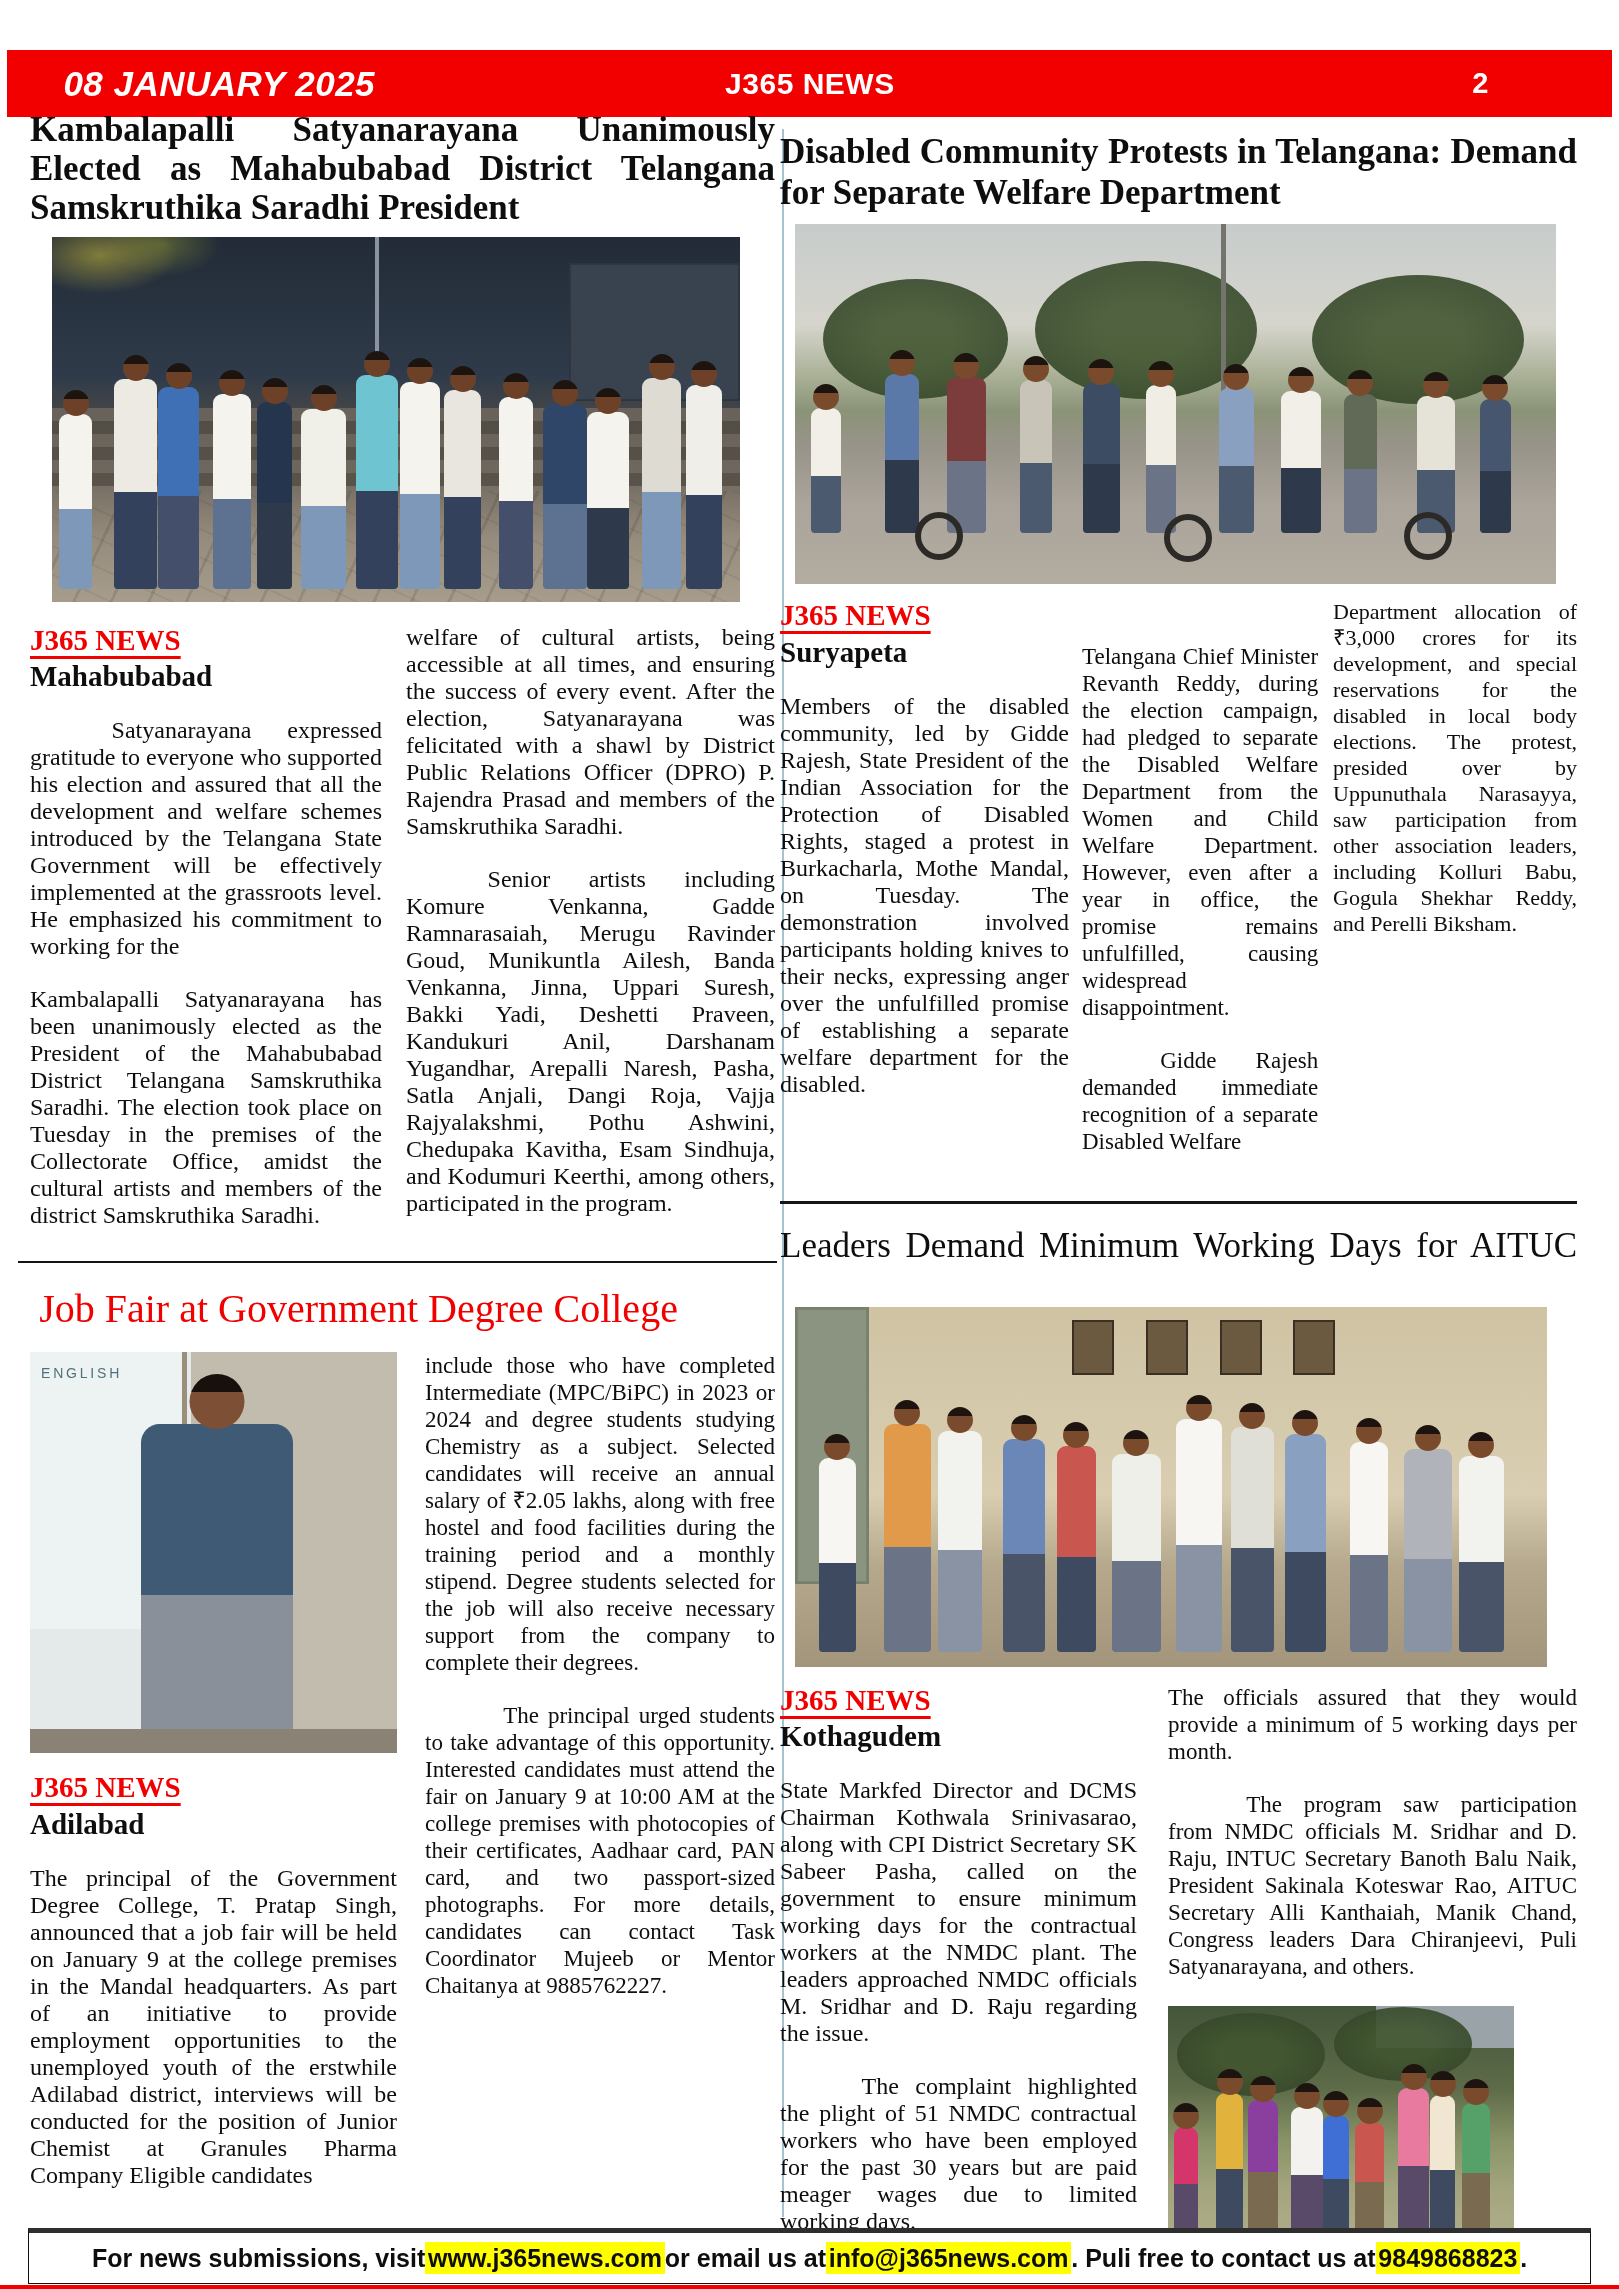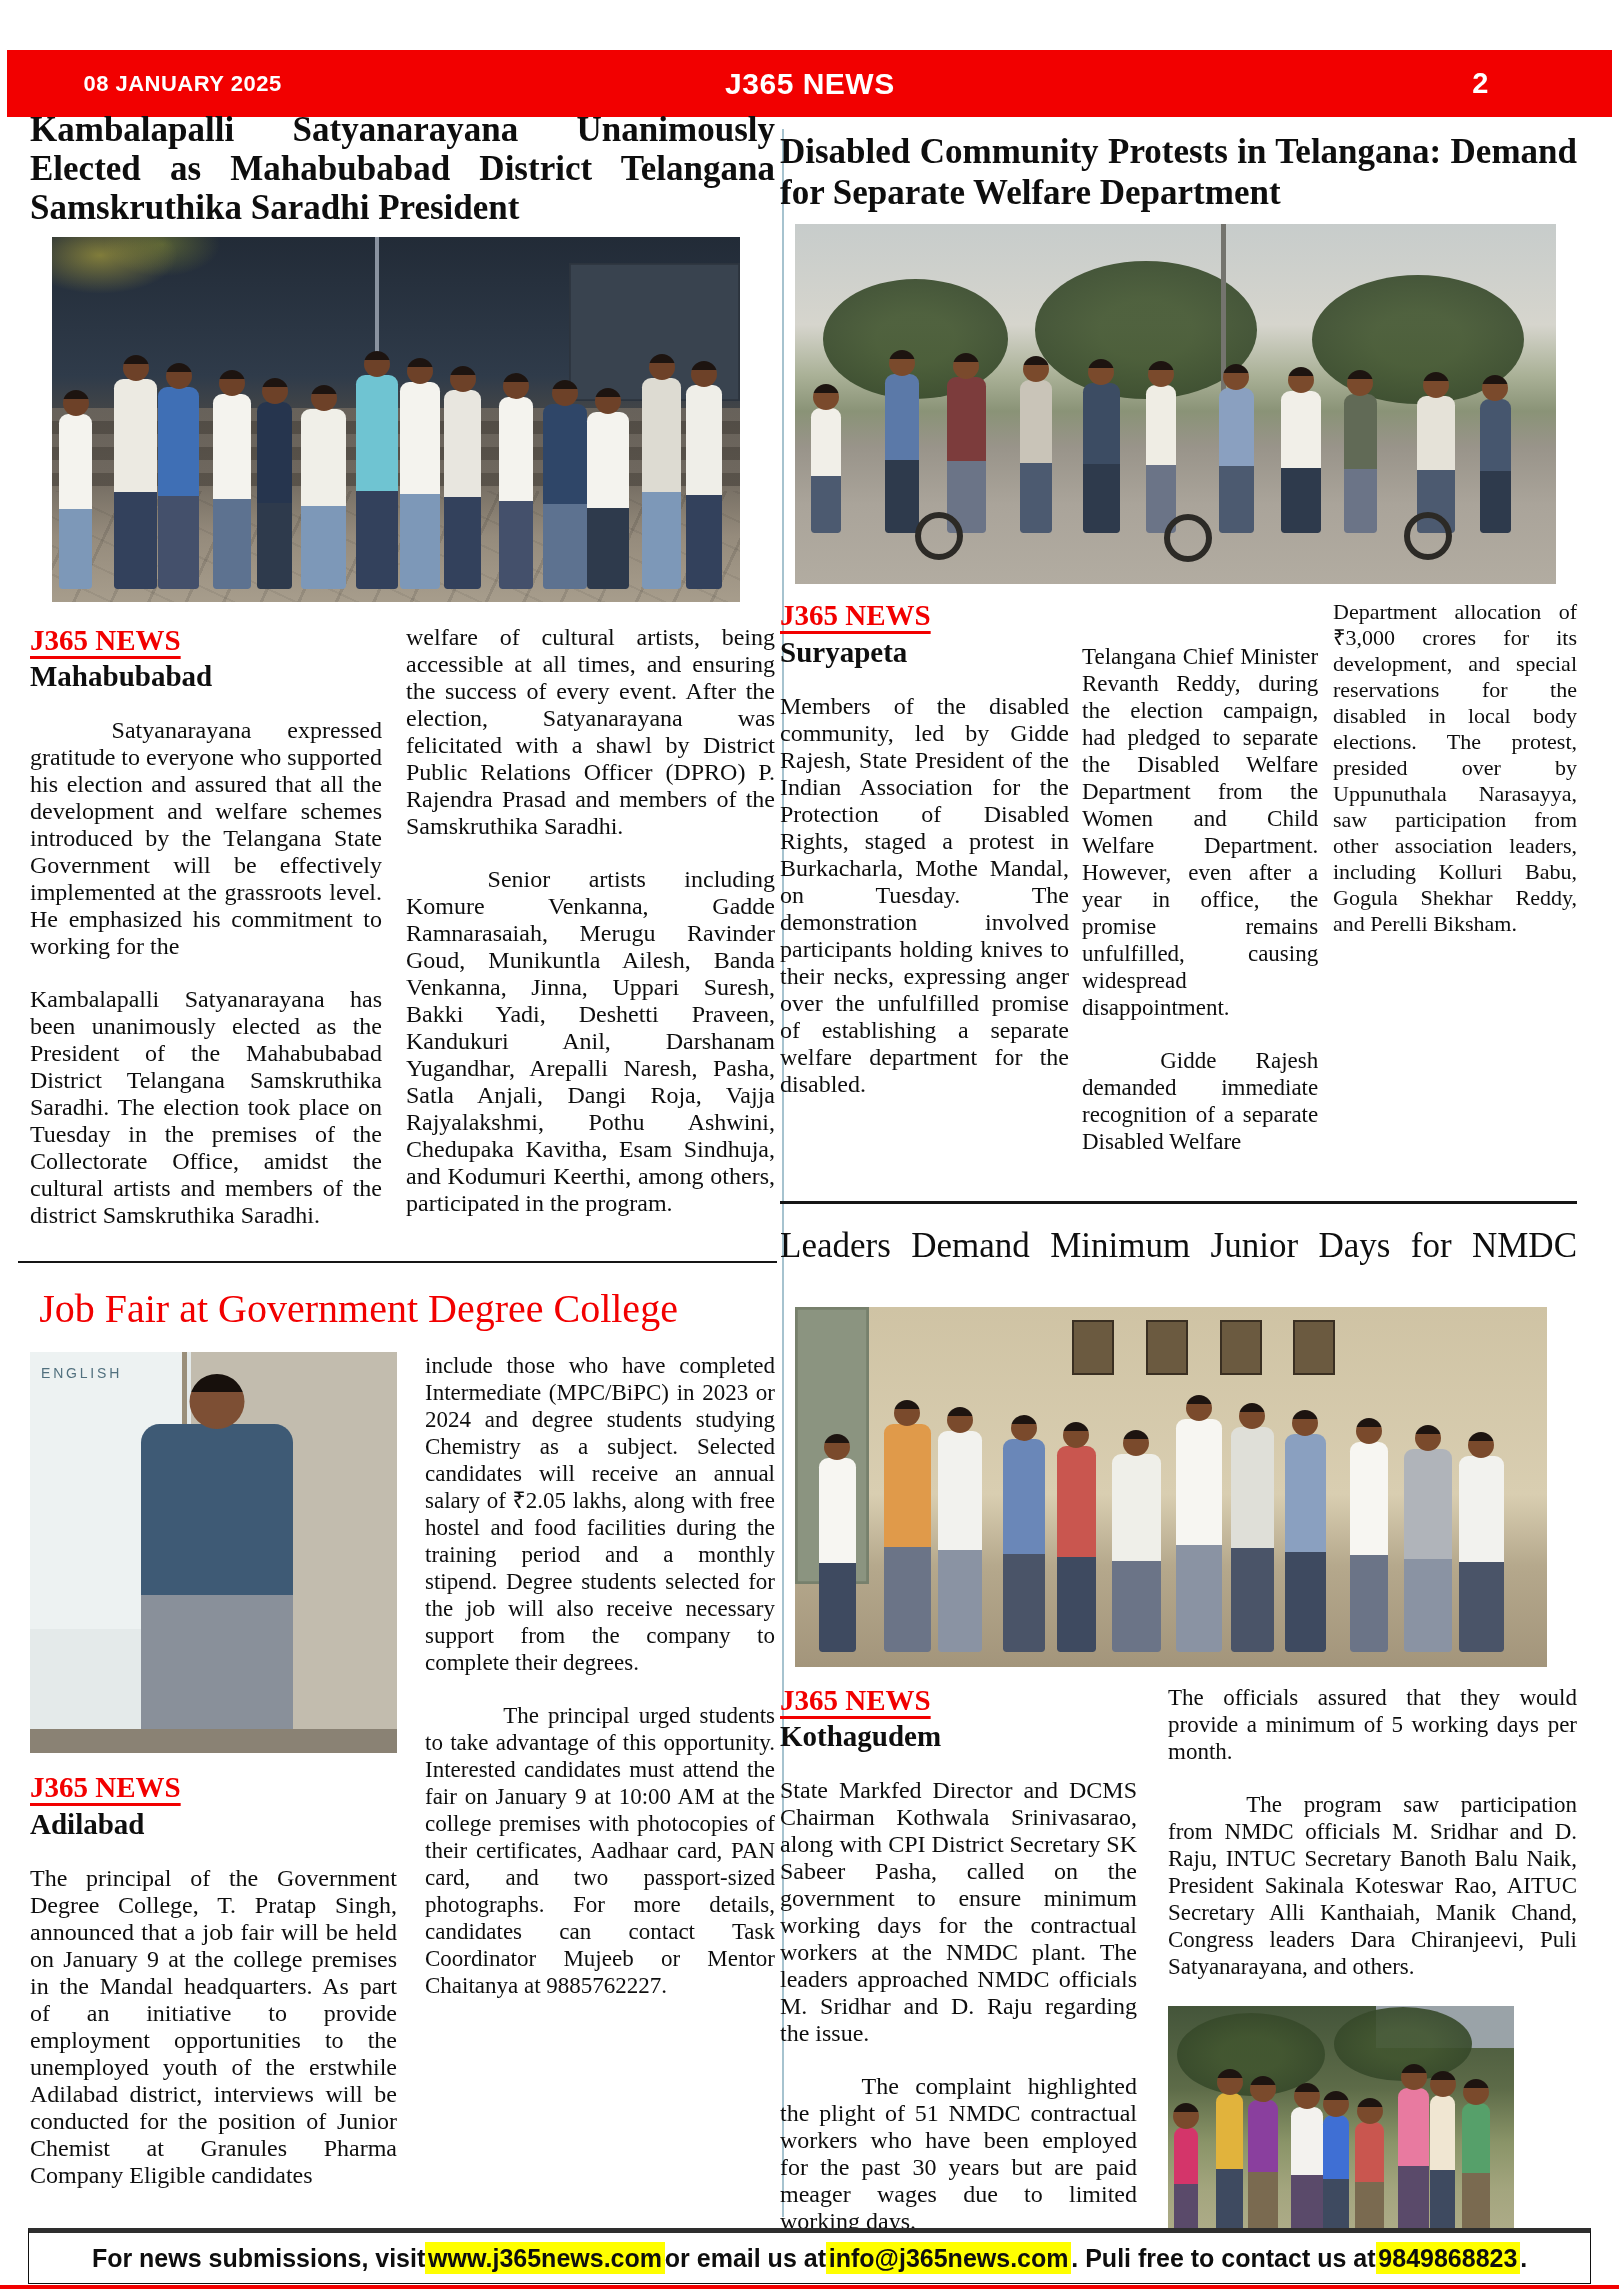--- a/index.html
+++ b/index.html
@@ -10,21 +10,21 @@
   }
   *{box-sizing:border-box;}
   html,body{margin:0;padding:0;background:#fff;}
   #page{position:relative;width:1620px;height:2290px;background:#fff;overflow:hidden;
         font-family:"Liberation Serif", serif;color:var(--ink);}
 
   
   .header-bar{position:absolute;left:7.4px;top:50px;width:1605px;height:67px;background:var(--red);
     color:#fff;font-family:"Liberation Sans", sans-serif;font-weight:bold;
     display:grid;grid-template-columns:1fr auto 1fr;align-items:center;}
-  .h-date{font-size:22px;padding-left:76px;letter-spacing:0.5px;}
+  .h-date{font-size:35px;padding-left:56px;letter-spacing:0.5px;font-style:italic;}
   .h-title{font-size:30px;letter-spacing:0.5px;}
   .h-page{font-size:29px;justify-self:end;padding-right:124px;}
 
   
   .v-divider{position:absolute;left:782px;top:129px;width:1.8px;height:2088px;background:var(--divider);}
   .col-left{position:absolute;left:30px;top:110px;width:745px;}
   .col-right{position:absolute;left:780px;top:132px;width:797px;}
 
   h1,h2{margin:0;padding:0;font-weight:bold;}
   .a1-title{font-size:35px;line-height:1.12;text-align:justify;}
@@ -236,21 +236,21 @@
         <p class="body">Telangana Chief Minister Revanth Reddy, during the election campaign, had pledged to separate the Disabled Welfare Department from the Women and Child Welfare Department. However, even after a year in office, the promise remains unfulfilled, causing widespread disappointment.</p>
         <p class="body indent">Gidde Rajesh demanded immediate recognition of a separate Disabled Welfare</p>
       </div>
       <div class="a2c3">
         <p class="body">Department allocation of ₹3,000 crores for its development, and special reservations for the disabled in local body elections. The protest, presided over by Uppunuthala Narasayya, saw participation from other association leaders, including Kolluri Babu, Gogula Shekhar Reddy, and Perelli Biksham.</p>
       </div>
     </div>
 
     <hr class="rule-right">
 
-    <h2 class="a4-title">Leaders Demand Minimum Junior Days for NMDC</h2>
+    <h2 class="a4-title">Leaders Demand Minimum Working Days for AITUC</h2>
 
     <div id="photo3" class="photo">
       <div class="ph3-door"></div>
       <div class="frame" style="left:277px;"></div>
       <div class="frame" style="left:351px;"></div>
       <div class="frame" style="left:425px;"></div>
       <div class="frame" style="left:498px;"></div>
       <div class="crowd">
           <div class="person" style="left: 24px; width: 37px; height: 194px; bottom: 14.8px; background: linear-gradient(rgb(247, 246, 242) 0px, rgb(247, 246, 242) 54%, rgb(62, 74, 96) 54%, rgb(62, 74, 96) 100%); --skin: #7a4a2c;"></div>
           <div class="person" style="left: 89px; width: 47px; height: 228px; bottom: 14.8px; background: linear-gradient(rgb(224, 154, 74) 0px, rgb(224, 154, 74) 54%, rgb(107, 116, 135) 54%, rgb(107, 116, 135) 100%); --skin: #7a4a2c;"></div>

